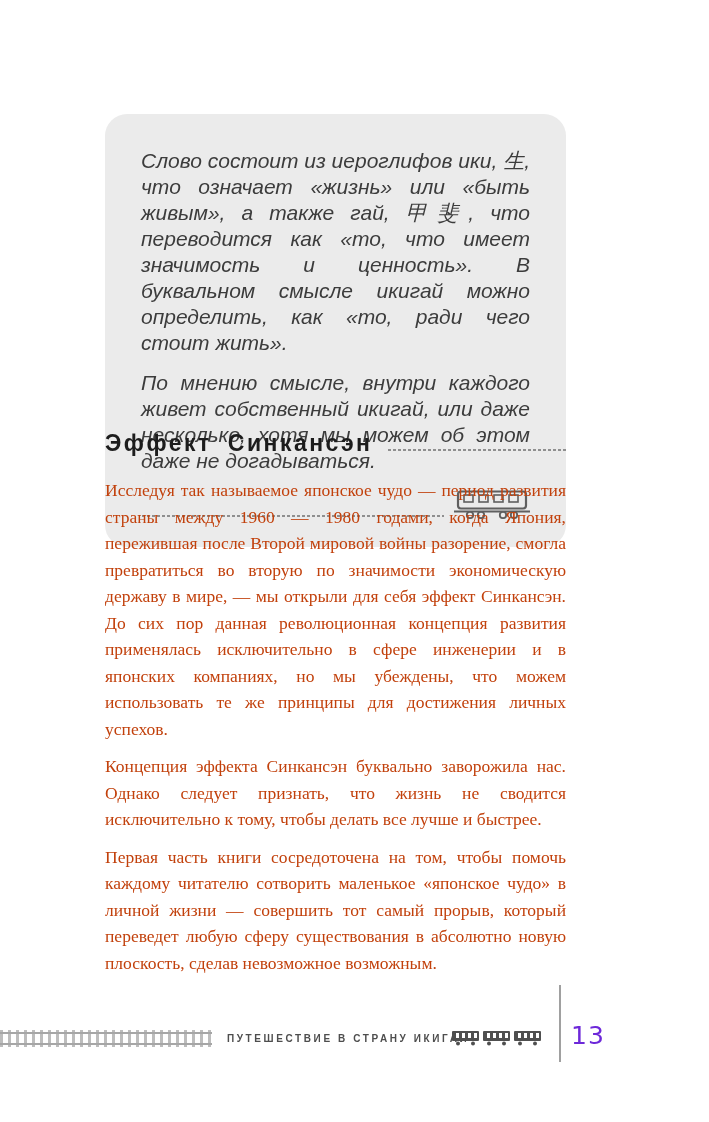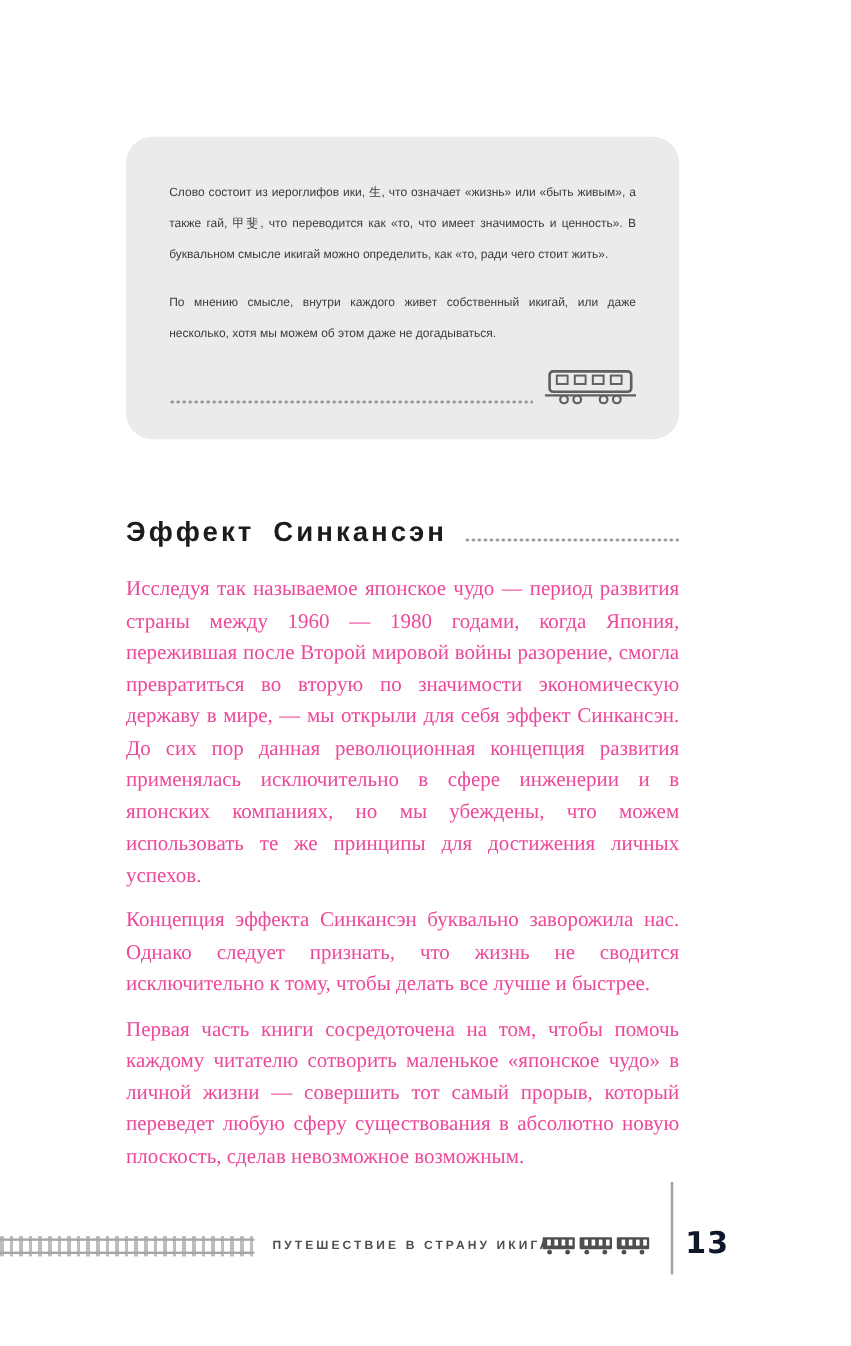--- a/index.html
+++ b/index.html
@@ -17,24 +17,25 @@
     position: absolute;
     left: 105px; top: 114px; width: 461px;
     box-sizing: border-box;
     background: #ebebeb;
     border-radius: 22px;
     padding: 34px 36px 24px 36px;
   }
   .callout p {
     margin: 0 0 14px 0;
     font-family: "Liberation Sans", sans-serif;
-    font-size: 10px;
+    font-size: 21px;
     line-height: 26px;
     color: #3c3c3c;
     text-align: justify;
+    font-style: italic;
   }
   .callout-footer {
     display: flex;
     align-items: flex-end;
     margin-top: 16px;
   }
   .dotted-leader {
     flex: 1;
     height: 4px;
     background-image: radial-gradient(circle, #8f8f8f 1.3px, transparent 1.5px);
@@ -73,21 +74,21 @@
 
   
   .body-text {
     position: absolute;
     left: 105px; top: 477px; width: 461px;
   }
   .body-text p {
     margin: 0 0 11px 0;
     font-size: 17.5px;
     line-height: 26.5px;
-    color: #ec4899;
+    color: #c2410c;
     text-align: justify;
   }
 
   
   .footer {
     position: absolute;
     left: 0; top: 1012px; width: 709px; height: 90px;
   }
   .track {
     position: absolute; left: 0; top: 18px;
@@ -112,23 +113,22 @@
   .footer-train { position: absolute; left: 452px; top: 16px; }
   .footer-rule {
     position: absolute; left: 559px; top: -27px;
     width: 2px; height: 77px;
     background: #a0a0a0;
   }
   .page-number {
     position: absolute; left: 571px; top: 9px;
     font-family: "DejaVu Sans", sans-serif;
     font-size: 25px;
-    color: #0f172a;
+    color: #6d28d9;
     letter-spacing: 1px;
-    font-weight: bold;
   }
 </style>
 </head>
 <body>
 
 <div class="page">
 
   <div class="callout">
     <p>Слово состоит из иероглифов ики, 生, что означает «жизнь» или «быть живым», а также гай, 甲斐, что переводится как «то, что имеет значимость и ценность». В буквальном смысле икигай можно определить, как «то, ради чего стоит жить».</p>
     <p>По мнению смысле, внутри каждого живет собственный икигай, или даже несколько, хотя мы можем об этом даже не догадываться.</p>

